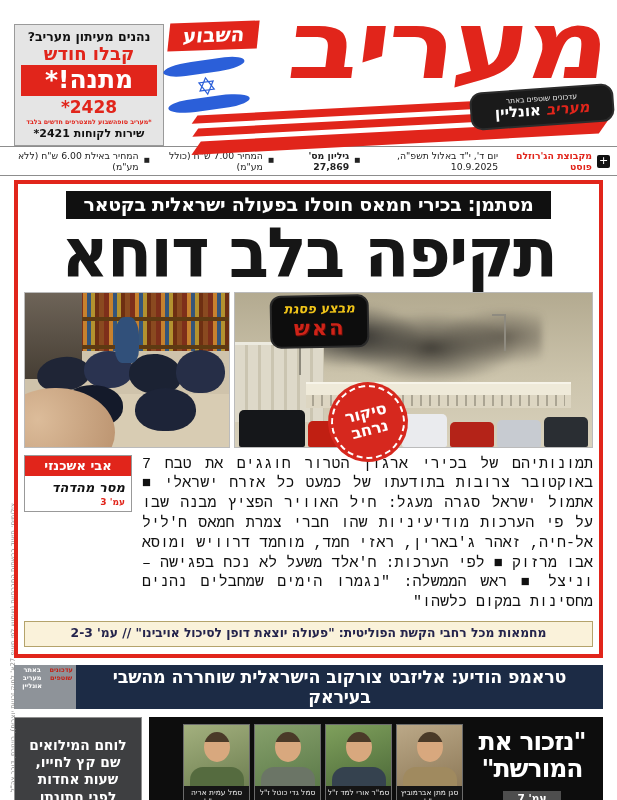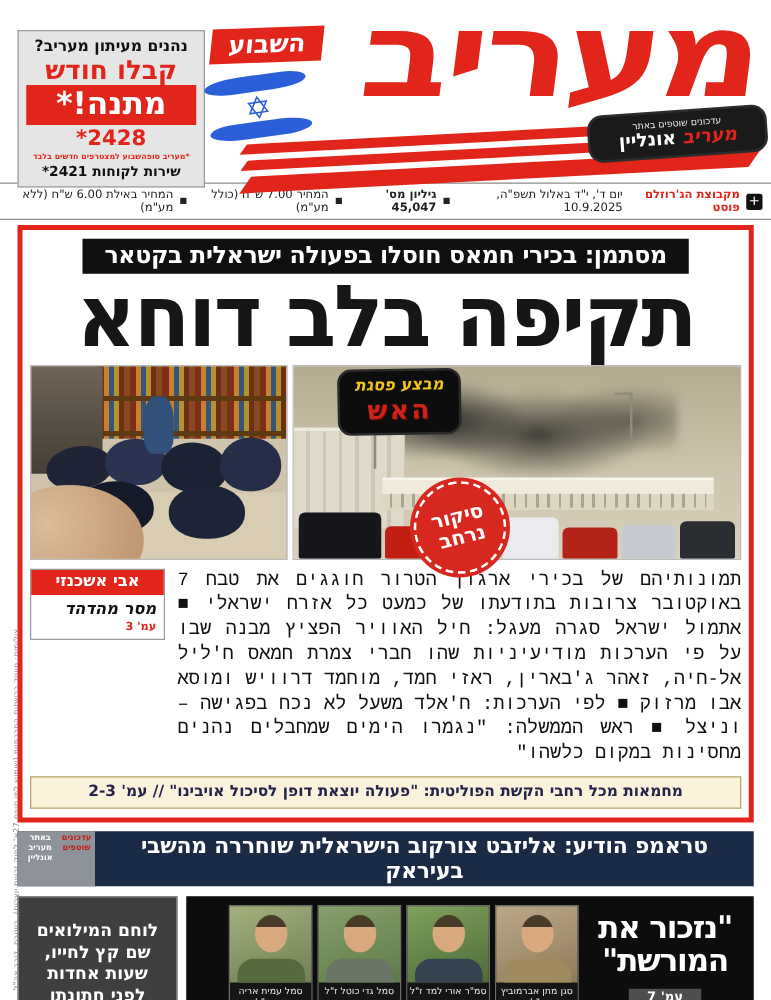--- a/index.html
+++ b/index.html
@@ -19,21 +19,21 @@
     font-size:6.5px; color:#8a8a8a; letter-spacing:.2px;
   }
 
   
   header.masthead{ position:relative; height:146px; }
   .promo-box{
     position:absolute; right:auto; left:14px; top:24px; width:150px;
     border:1px solid #9a9a9a; background:#e5e5e5; text-align:center; padding:4px 4px 5px;
   }
   .promo-q{ font-size:12.5px; font-weight:bold; color:#111; }
-  .promo-offer1{ font-size:21px; font-weight:bold; color:#e1251b; line-height:1.05; margin-top:1px;}
+  .promo-offer1{ font-size:18px; font-weight:bold; color:#e1251b; line-height:1.05; margin-top:1px;}
   .promo-offer2{ background:#e1251b; color:#fff; font-size:25px; font-weight:bold; line-height:1.1; margin:1px 2px; padding:1px 0 3px;}
   .promo-phone{ font-size:17px; font-weight:bold; color:#e1251b; margin-top:1px;}
   .promo-disc{ font-size:6.3px; color:#e1251b; font-weight:bold; margin-top:1px;}
   .promo-serv{ font-size:11px; font-weight:bold; color:#111; margin-top:2px;}
 
   .logo-area{ position:absolute; left:auto; right:10px; top:14px; width:440px; height:128px; }
   .logo-text{
     position:absolute; right:0; top:-16px; color:#e1251b; font-weight:bold;
     font-size:95px; line-height:1; letter-spacing:-3px;
     transform:scaleX(1.22) skewX(-6deg); transform-origin:right center;
@@ -245,21 +245,21 @@
       <div class="ob-bottom"><span class="ob-brand">מעריב</span><span class="ob-suffix"> אונליין</span></div>
     </div>
   </div>
 </header>
 
 <div class="dateline">
   <span class="plus-box">+</span>
   <span class="dl-group">מקבוצת הג'רוזלם פוסט</span>
   <span class="dl-seg">יום ד', י"ד באלול תשפ"ה, 10.9.2025</span>
   <span class="dl-sep">■</span>
-  <span class="dl-seg b">גיליון מס' 45,047</span>
+  <span class="dl-seg b">גיליון מס' 27,869</span>
   <span class="dl-sep">■</span>
   <span class="dl-seg">המחיר 7.00 ש"ח (כולל מע"מ)</span>
   <span class="dl-sep">■</span>
   <span class="dl-seg">המחיר באילת 6.00 ש"ח (ללא מע"מ)</span>
 </div>
 
 <section class="main-box">
   <div class="kicker">מסתמן: בכירי חמאס חוסלו בפעולה ישראלית בקטאר</div>
   <h1 class="headline">תקיפה בלב דוחא</h1>
 

